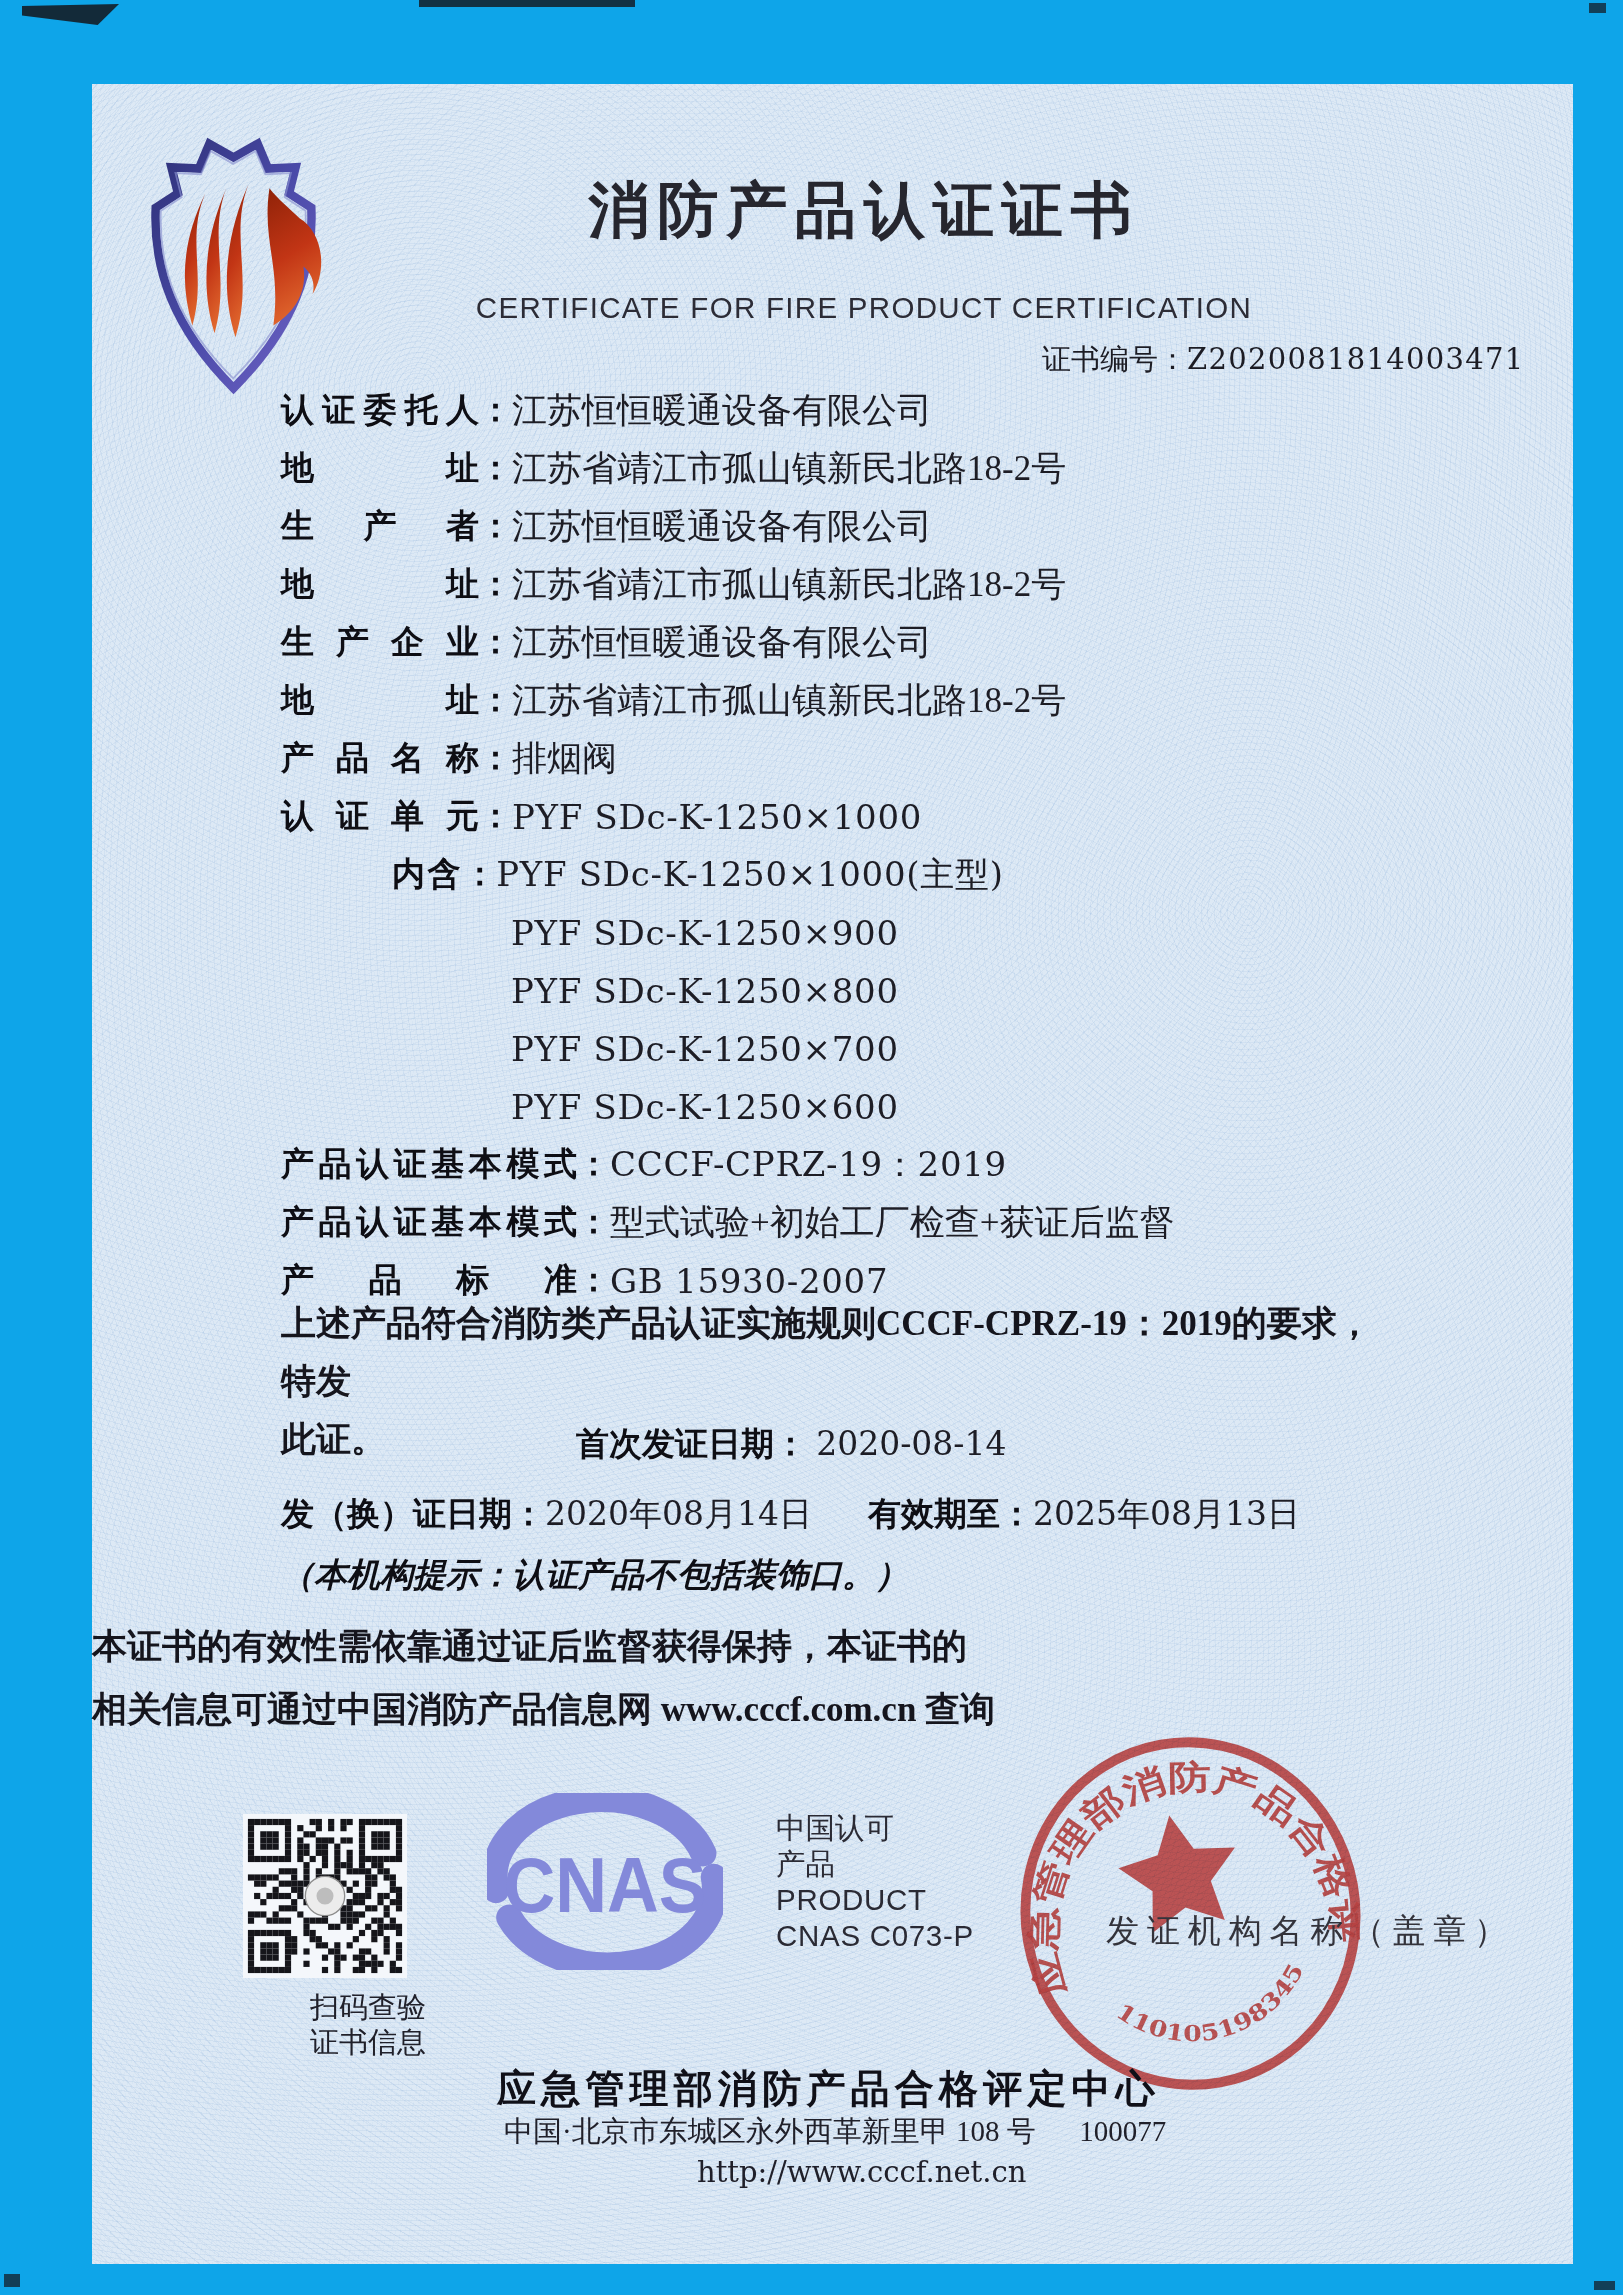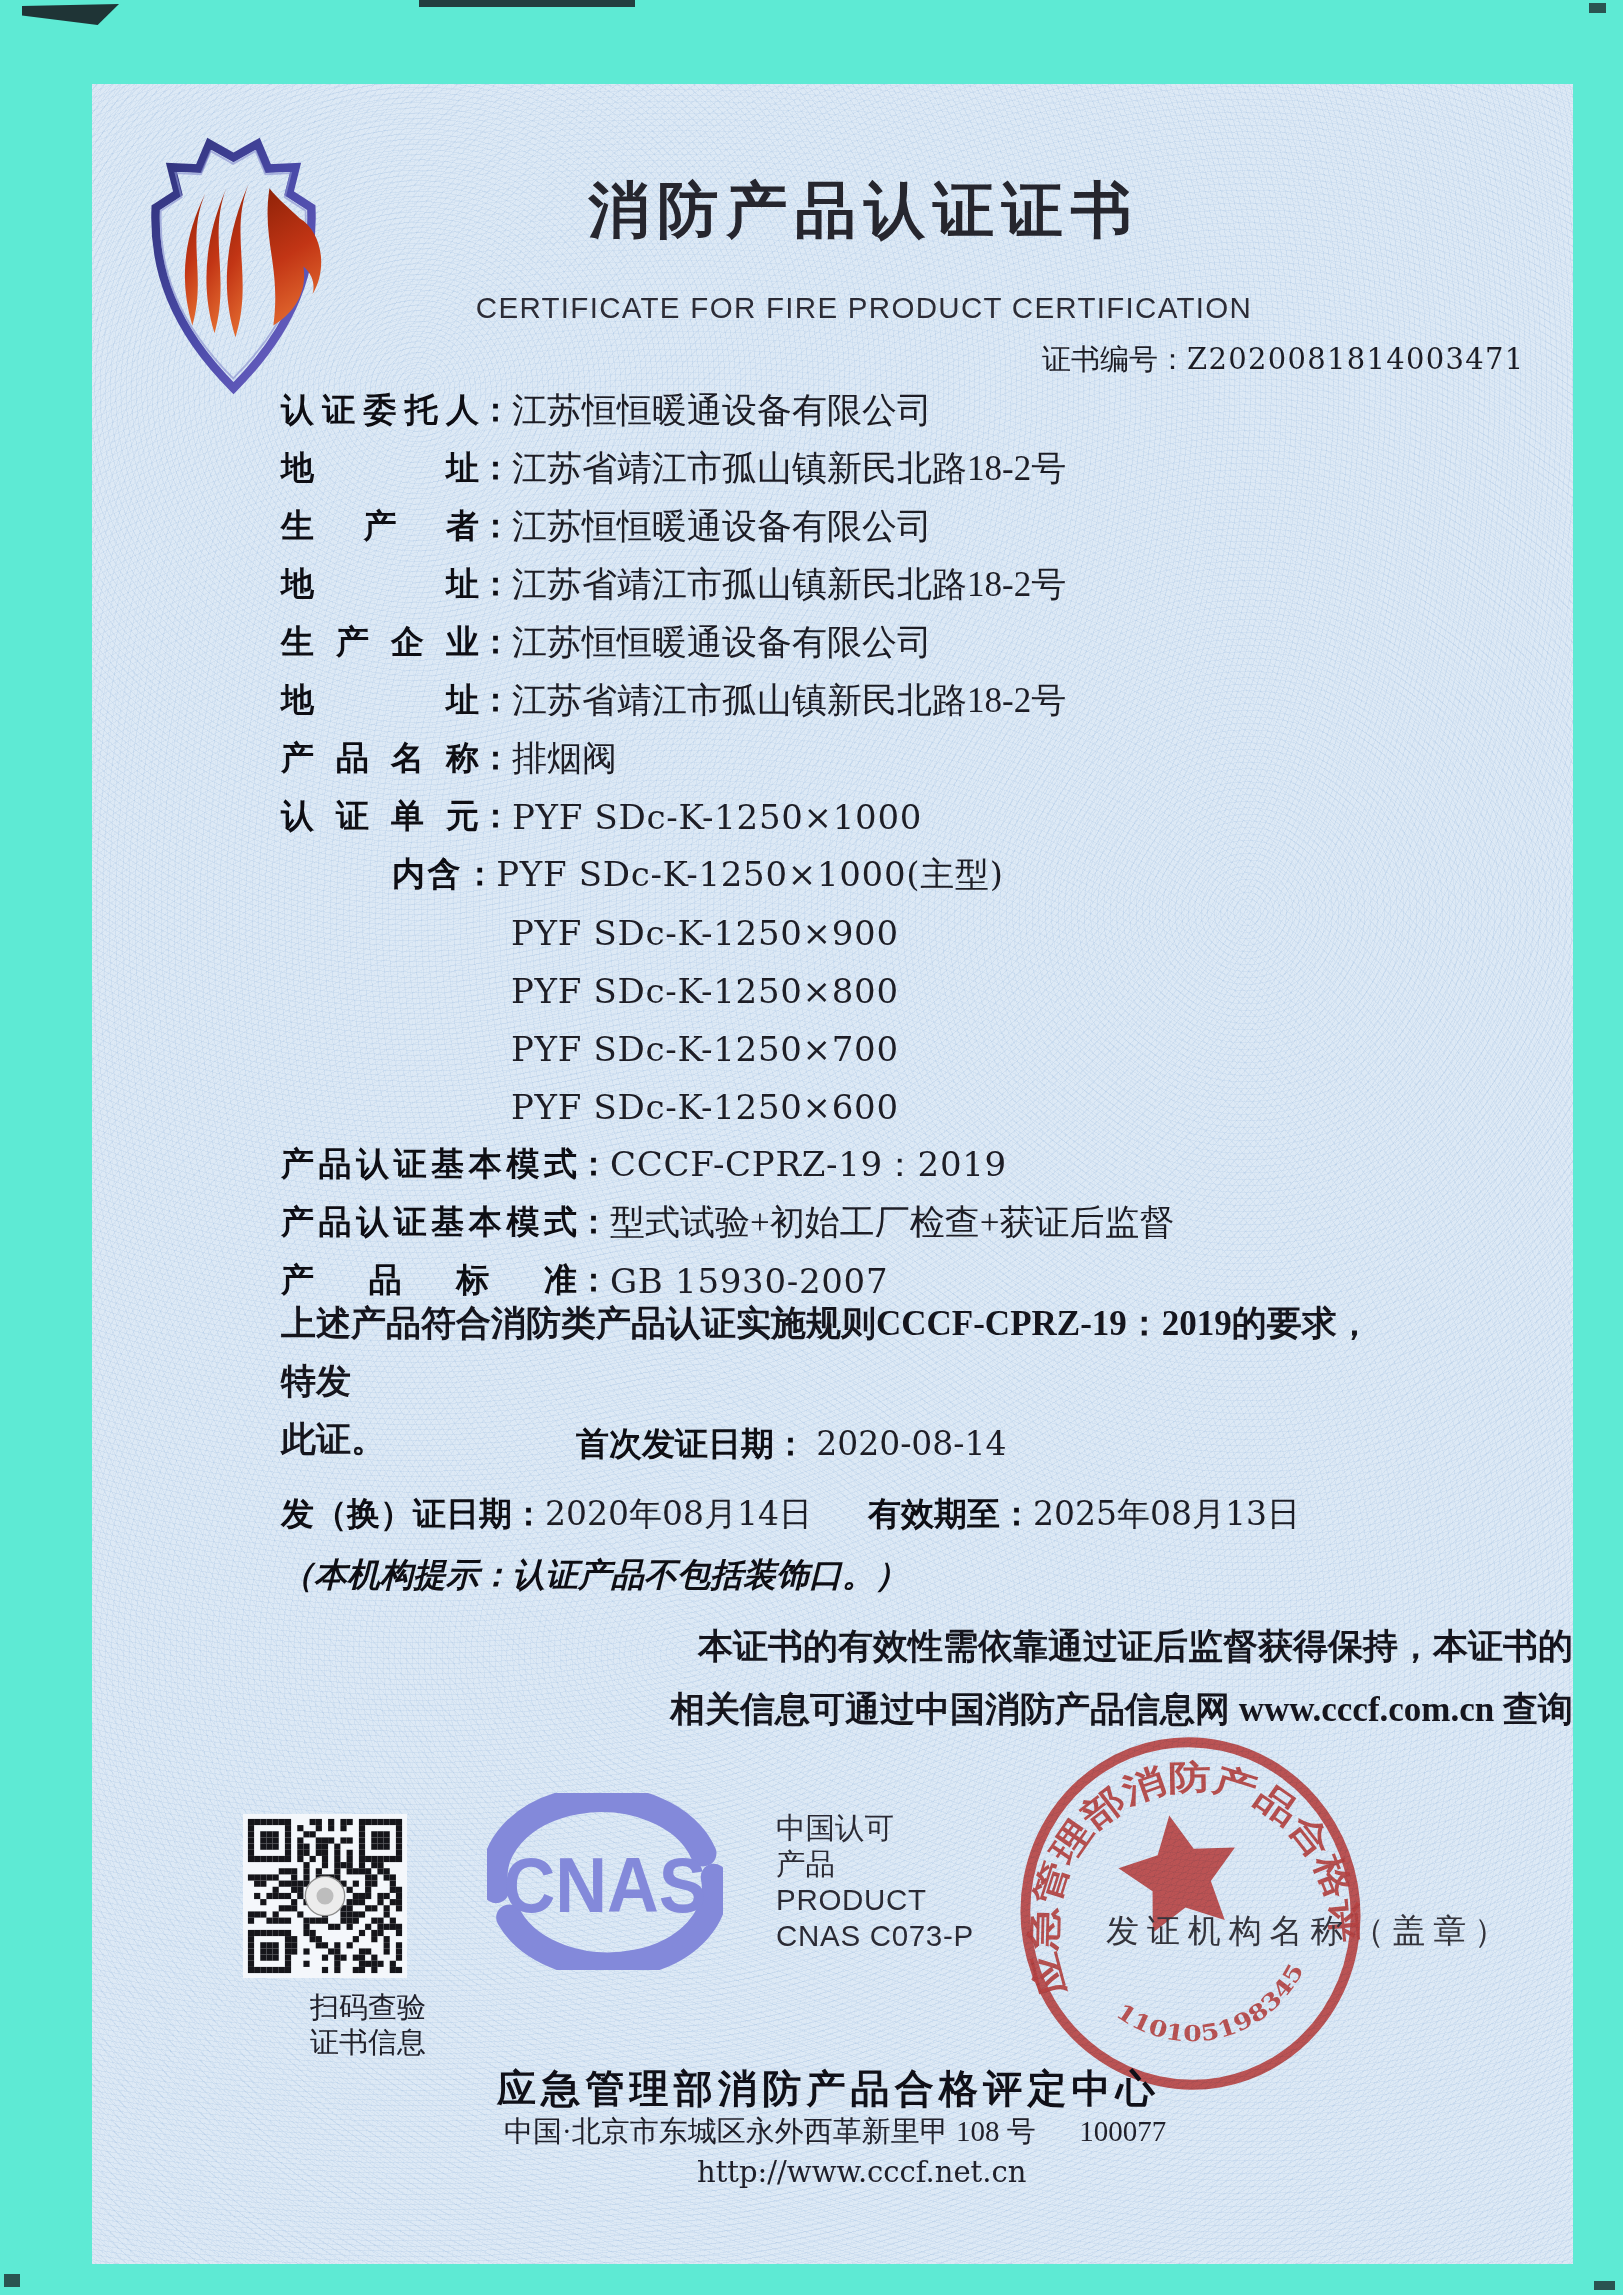--- a/index.html
+++ b/index.html
@@ -1,16 +1,16 @@
 <!DOCTYPE html>
 <html style="font-size:10.5px"><head>
 <meta charset="utf-8">
 <style>
   html,body{margin:0;padding:0;background:#ffffff;}
-  .page{position:relative;width:1623px;height:2295px;background:#5eead4;overflow:hidden;
+  .page{position:relative;width:1623px;height:2295px;background:#0ea5e9;overflow:hidden;
         font-family:"Liberation Sans",sans-serif;color:#1c1c24;}
   
   .panel{position:absolute;left:92px;top:84px;width:1481px;height:2180px;
          background-color:#dde9f5;
          background-image:
            repeating-radial-gradient(circle at 22% 14%, rgba(98,146,203,.10) 0 1px, rgba(0,0,0,0) 1px 5.2px),
            repeating-radial-gradient(circle at 78% 38%, rgba(98,146,203,.09) 0 1px, rgba(0,0,0,0) 1px 6.5px),
            repeating-radial-gradient(circle at 40% 72%, rgba(98,146,203,.08) 0 1px, rgba(0,0,0,0) 1px 5.9px),
            repeating-linear-gradient(100deg, rgba(120,170,215,.06) 0 0.7px, rgba(0,0,0,0) 0.7px 4.6px);}
   .abs{position:absolute;}
@@ -39,21 +39,21 @@
   
   .para{left:281px;top:1295px;width:1113px;line-height:58px;font-size:35px;
         font-family:"Liberation Serif",serif;color:#15151d;font-weight:600;}
   .first-issue{left:576px;top:1422px;font-size:33px;}
   .issue-row{left:281px;top:1492px;font-size:33px;white-space:nowrap;}
   .blabel{font-weight:700;font-size:33px;color:#0e0e14;}
   .dval{font-family:"DejaVu Serif",serif;font-size:33px;color:#1d1d25;}
   .gap{display:inline-block;width:56px;}
   .notice{left:281px;top:1553px;width:1113px;text-align:left;
           font-weight:700;font-size:33px;color:#0e0e14;font-style:italic;}
-  .validity{left:92px;top:1615px;width:1481px;text-align:right;line-height:63px;
+  .validity{left:92px;top:1615px;width:1481px;text-align:left;line-height:63px;
             font-size:35px;font-family:"Liberation Serif",serif;font-weight:600;color:#15151d;}
   
   .qr{left:243px;top:1814px;width:164px;height:164px;}
   .qr-caption{left:223px;top:1990px;width:203px;text-align:right;line-height:35px;
               font-family:"Liberation Serif",serif;font-size:29px;color:#20202a;}
   .cnas-logo{left:487px;top:1793px;}
   .cnas-col{left:776px;top:1810px;line-height:36px;font-size:29.5px;color:#2a2a34;}
   .cnas-col .cjk{font-family:"Liberation Serif",serif;}
   .cnas-col .lat{font-family:"Liberation Sans",sans-serif;letter-spacing:0.7px;}
   .stamp{left:1007px;top:1727px;mix-blend-mode:multiply;opacity:.93;}

